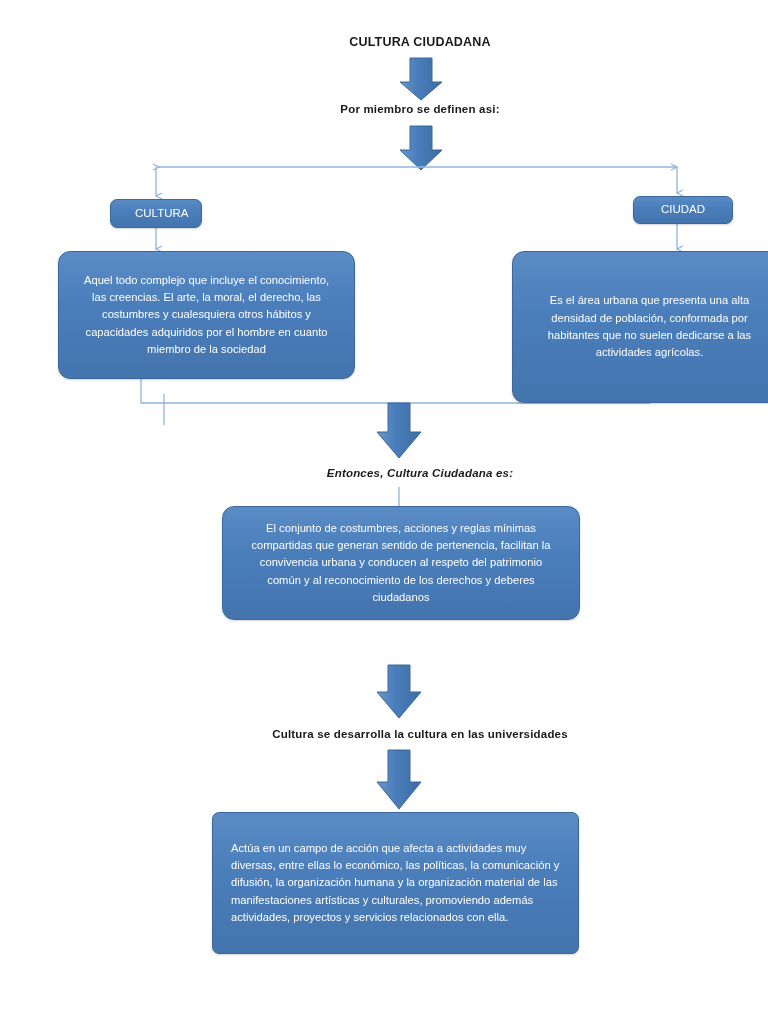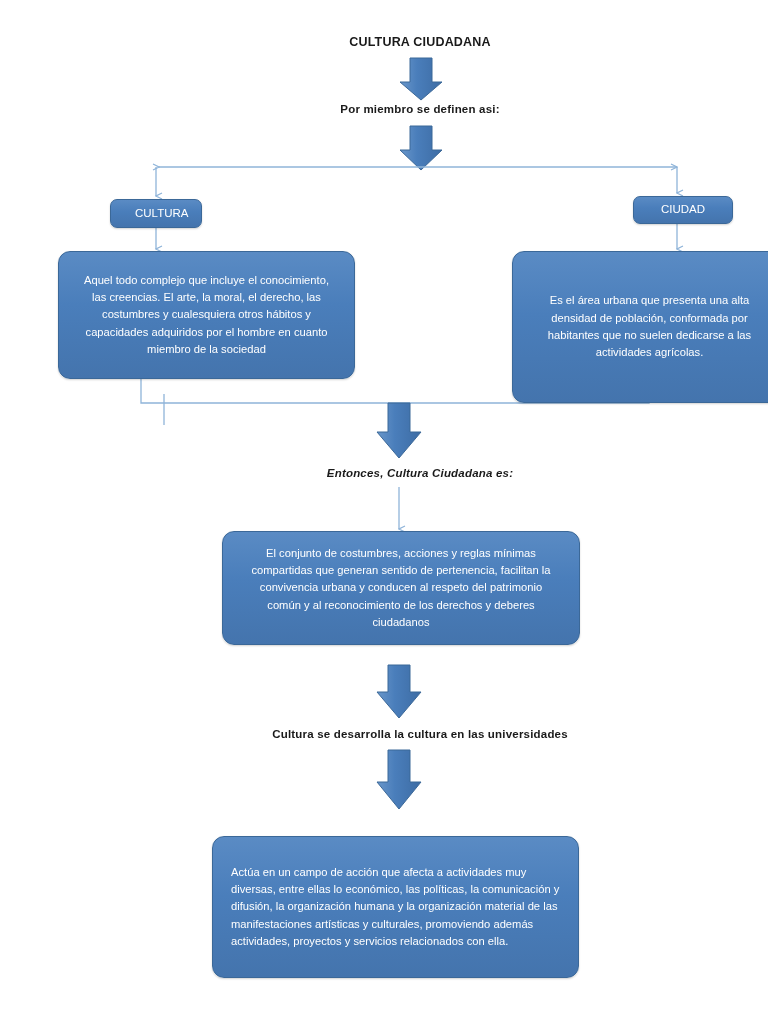--- a/index.html
+++ b/index.html
@@ -89,22 +89,22 @@
   .node.small .node-text {
     font-size: 11.5px;
     padding: 0 24px;
     line-height: 1.2;
   }
 
   #node-cultura   { left: 74px;  top: 199px; width: 92px;  height: 29px; }
   #node-ciudad    { left: 597px; top: 196px; width: 100px;  height: 28px; }
   #node-cultura-def { left: 22px;  top: 251px; width: 297px; height: 128px; }
   #node-ciudad-def  { left: 476px; top: 251px; width: 275px; height: 152px; align-items: center; }
-  #node-conjunto  { left: 186px; top: 531px; width: 358px; height: 114px; }
-  #node-actua     { left: 176px; top: 836px; width: 367px; height: 142px; }
+  #node-conjunto  { left: 186px; top: 506px; width: 358px; height: 114px; }
+  #node-actua     { left: 176px; top: 812px; width: 367px; height: 142px; border-radius: 7px; }
 </style>
 </head>
 <body>
 
 <div id="canvas">
 
   <svg class="svg-layer" viewBox="0 0 768 1024" xmlns="http://www.w3.org/2000/svg">
     <defs>
       <linearGradient id="blkGrad" x1="0" y1="0" x2="1" y2="0">
         <stop offset="0%" stop-color="#6a97ca"></stop>

